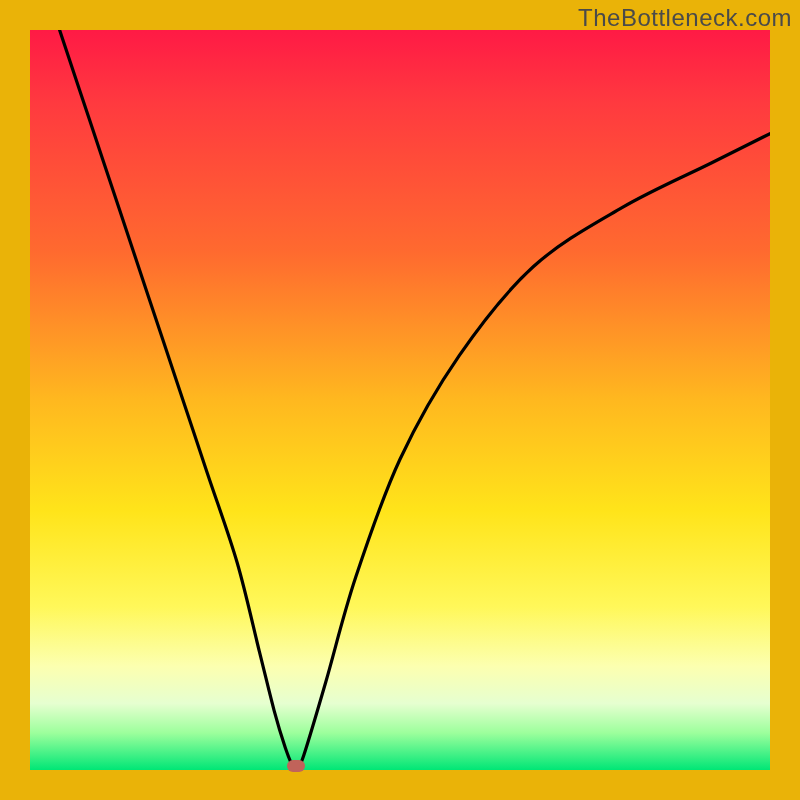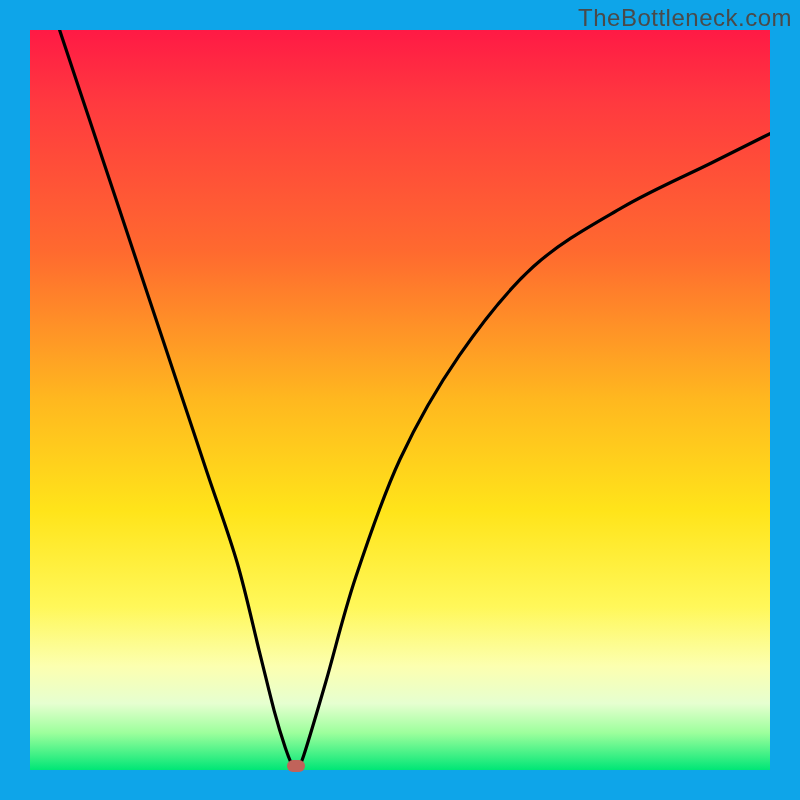--- a/index.html
+++ b/index.html
@@ -10,21 +10,21 @@
     background: #000;
     font-family: Arial, Helvetica, sans-serif;
     overflow: hidden;
   }
   .frame {
     position: absolute;
     left: 0;
     top: 0;
     width: 800px;
     height: 800px;
-    background: #0ea5e9;
+    background: #eab308;
   }
   .plot {
     position: absolute;
     left: 30px;
     top: 30px;
     width: 740px;
     height: 740px;
     
     background: linear-gradient(
       to bottom,

